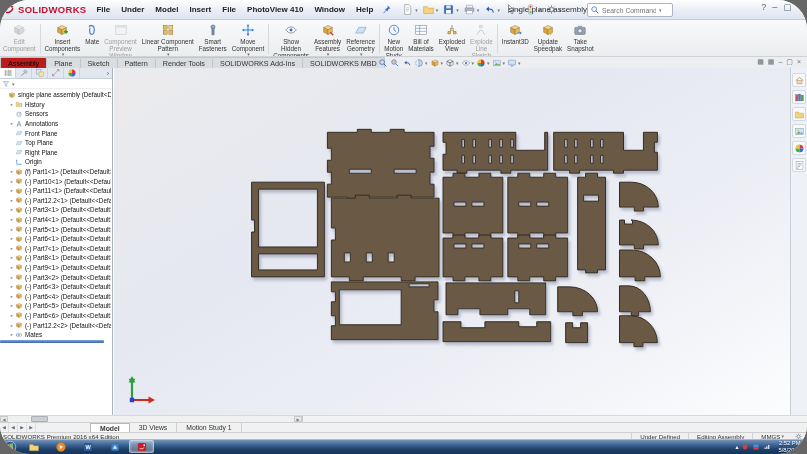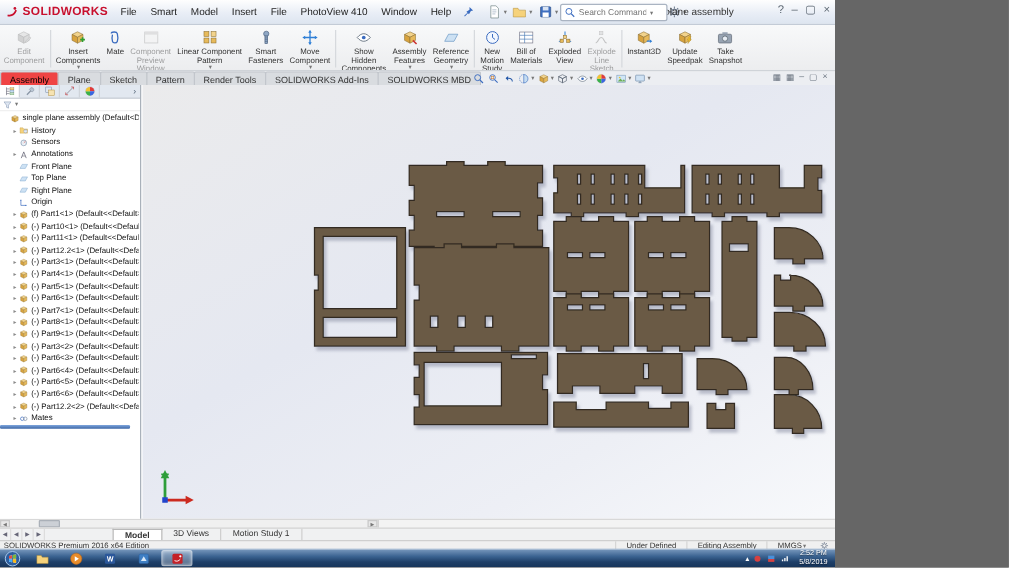--- a/index.html
+++ b/index.html
@@ -1,29 +1,29 @@
 <!DOCTYPE html>
 <html><head>
 <meta charset="utf-8">
 <style>
   html,body{margin:0;padding:0;background:#666;}
-  .screen{position:relative;width:668px;height:454px;overflow:hidden;background:#fff;
-    font-family:"Liberation Sans",sans-serif;-webkit-font-smoothing:antialiased;}
+  .screen{position:relative;width:807px;height:454px;overflow:hidden;background:#fff;
+    font-family:"Liberation Sans",sans-serif;border-radius:29px;-webkit-font-smoothing:antialiased;}
   .screen *{box-sizing:border-box;}
   .ic{display:inline-flex;align-items:center;justify-content:center;flex:none;}
   .ic svg{width:100%;height:100%;display:block;}
 
   
   .titlebar{position:absolute;left:0;top:0;right:0;height:20px;
     background:linear-gradient(#fefefe,#e9eef6 55%,#dde5f0);
     border-bottom:1px solid #c3cbd6;display:flex;align-items:center;z-index:30;}
   .logo{display:flex;align-items:center;gap:3px;padding:0 5px 0 4px;}
   .logo-text{font-size:9.5px;font-weight:bold;color:#c8102e;letter-spacing:.3px;}
   .menus{display:flex;align-items:center;gap:1px;}
-  .menu-item{font-size:8px;color:#222;padding:2px 5px;border-radius:2px;}
+  .menu-item{font-size:8px;color:#222;padding:2px 5px;border-radius:2px;font-weight:bold;}
   .pin{width:11px;height:11px;margin:0 3px;}
   .quick{display:flex;align-items:center;margin-left:4px;}
   .qbtn{display:flex;align-items:center;padding:1px 2px;border-radius:2px;}
   .qbtn .ic{width:13px;height:13px;}
   .caret{font-size:5px;color:#777;margin-left:1px;}
   .win-title{position:absolute;left:417px;width:170px;text-align:right;font-size:8px;color:#333;pointer-events:none;}
   .search{position:absolute;right:134px;top:3px;width:86px;height:14px;background:#fff;
     border:1px solid #aab4c2;border-radius:2px;display:flex;align-items:center;padding:0 2px;}
   .search .ic{width:10px;height:10px;}
   .search input{border:none;outline:none;width:58px;font-size:6.8px;color:#555;
@@ -41,21 +41,21 @@
     white-space:pre-line;border-radius:2px;flex:none;}
   .rbtn .ic{width:14px;height:14px;margin-bottom:1px;}
   .rbtn.dis{filter:grayscale(1);opacity:.45;}
   .rsep{width:1px;align-self:stretch;background:#d6d9dd;margin:2px 1px;flex:none;}
 
   
   .band{position:absolute;left:0;top:57px;right:0;height:11px;background:#eceef2;z-index:28;}
   .tabs{position:absolute;left:0;top:0;display:flex;height:11px;}
   .tab{font-size:7.2px;color:#333;background:#d9dcE0;border:1px solid #c2c6cc;border-bottom:none;
     padding:0 7px;display:flex;align-items:center;border-radius:2px 2px 0 0;margin-right:-1px;}
-  .tab.active{background:#ef4444;color:#000;z-index:2;}
+  .tab.active{background:#b91c1c;color:#000;z-index:2;}
   .headsup{position:absolute;left:378px;top:0;height:11px;display:flex;align-items:center;gap:2px;}
   .headsup .ic{width:10px;height:10px;}
   .hu{display:flex;align-items:center;}
   .docwin{position:absolute;right:6px;top:1px;display:flex;gap:4px;font-size:7px;color:#68727e;}
 
   
   .main{position:absolute;left:0;top:68px;width:807px;height:347px;}
 
   
   .lpanel{position:absolute;left:0;top:0;width:113px;height:347px;background:#fff;
@@ -132,21 +132,21 @@
       <span class="ic" style="width:11px;height:11px">
         <svg viewBox="0 0 16 16">
             <path d="M3 12c4 1 8-1 10-6" fill="none" stroke="#c8102e" stroke-width="2"></path>
             <circle cx="11.5" cy="4" r="1.6" fill="#c8102e"></circle>
           </svg>
       </span>
       <span class="logo-text">SOLIDWORKS</span>
     </div>
     <div class="menus" id="menus">
         <span class="menu-item">File</span>
-        <span class="menu-item">Smart</span>
+        <span class="menu-item">Under</span>
         <span class="menu-item">Model</span>
         <span class="menu-item">Insert</span>
         <span class="menu-item">File</span>
         <span class="menu-item">PhotoView 410</span>
         <span class="menu-item">Window</span>
         <span class="menu-item">Help</span>
       </div>
     <span class="ic pin" id="pin">
         <svg viewBox="0 0 16 16">
           <path d="M9.6 2.2 13.8 6.4 11.2 7l-2.2 3.8-1.2-1.2-3.6 3.8-.8-.8 3.8-3.6-1.2-1.2L9.6 5.6z" fill="#3a6bbf"></path>

